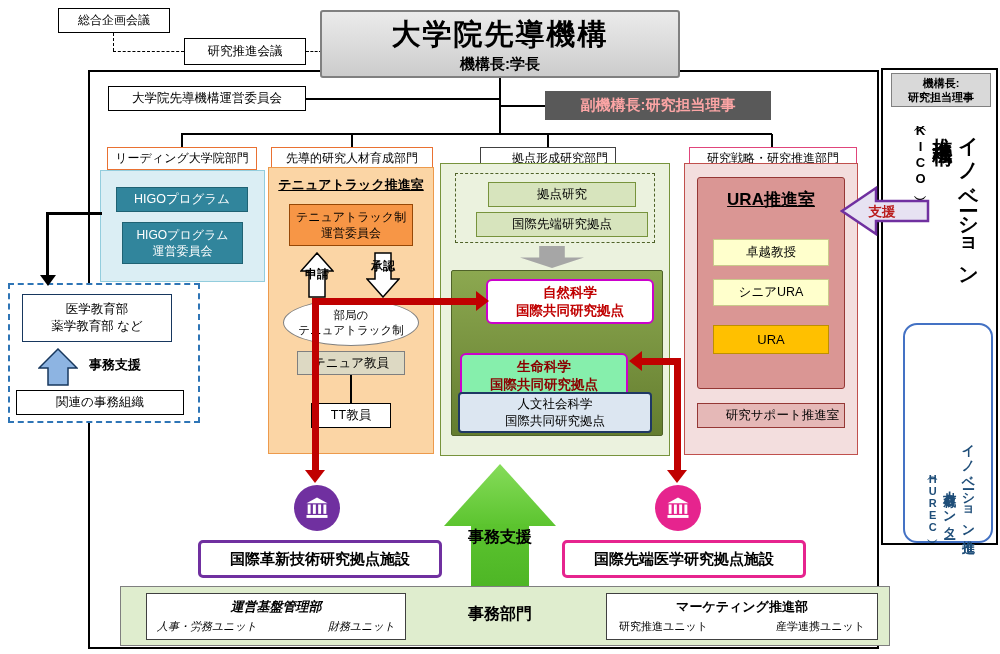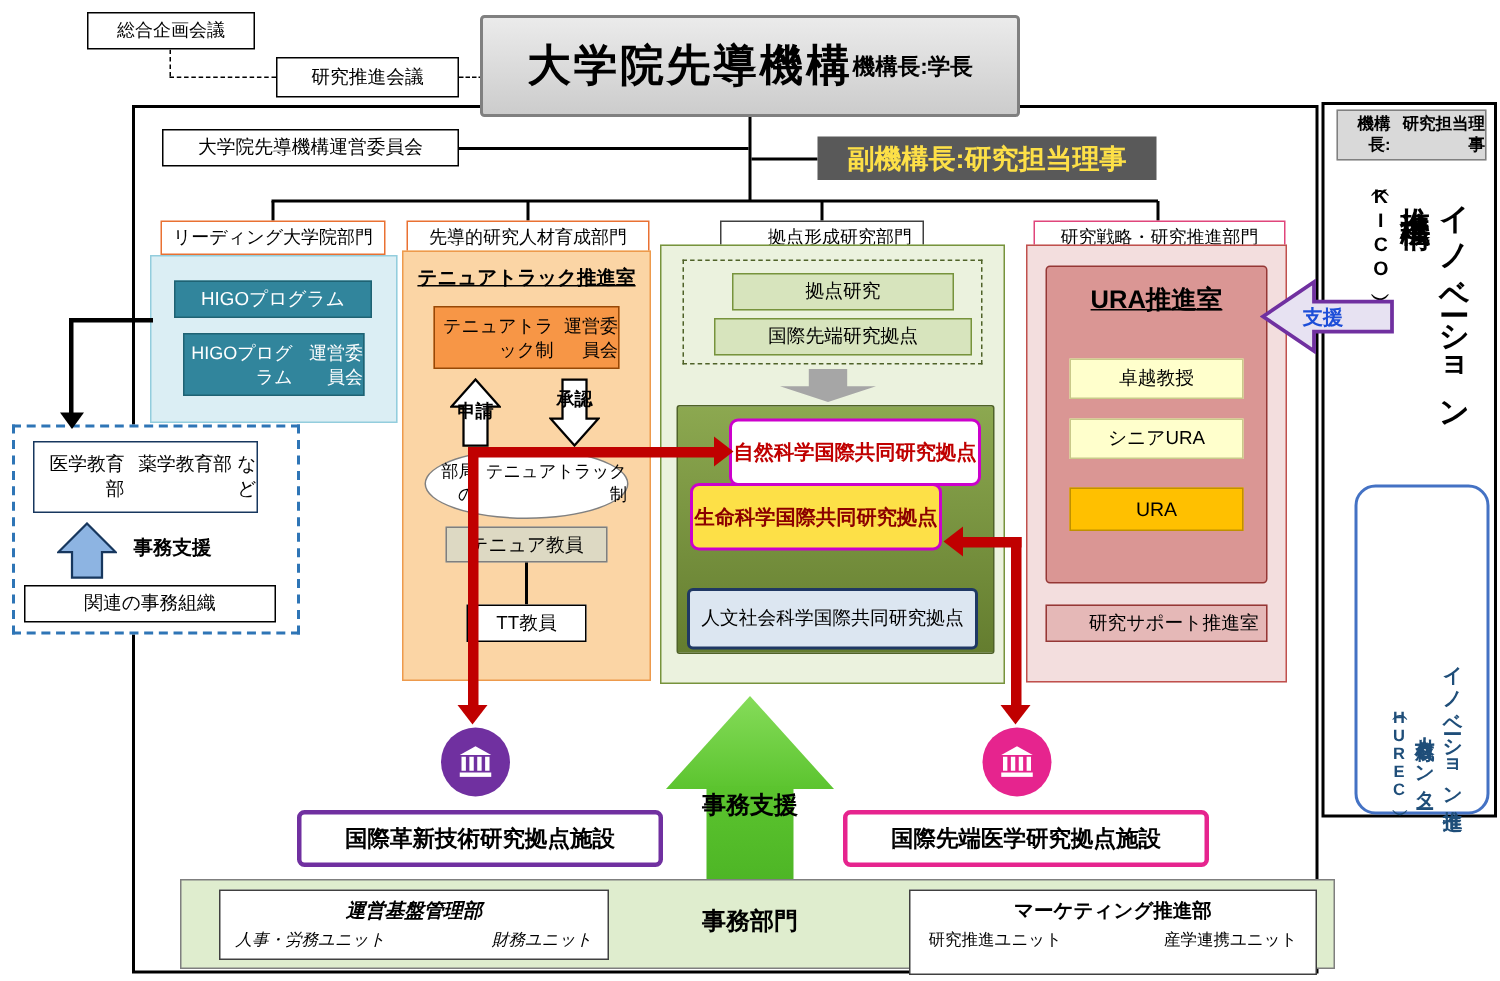--- a/index.html
+++ b/index.html
@@ -1,20 +1,20 @@
 <!DOCTYPE html>
 <html><head>
 <meta charset="utf-8">
 <style>
   *{margin:0;padding:0;box-sizing:border-box}
   body{font-family:"Liberation Sans","DejaVu Sans",sans-serif;background:#fff;color:#000}
   #canvas{position:relative;width:1000px;height:654px;background:#fff;overflow:hidden}
   .abs{position:absolute}
   .flex{display:flex;align-items:center;justify-content:center;text-align:right}
-  .fcol{flex-direction:row}
+  .fcol{flex-direction:column}
   .b{font-weight:bold}
   .line{background:#000}
   .dash-h{border-top:1.6px dashed #000}
   .dash-v{border-left:1.6px dashed #000}
   .vtxt{writing-mode:vertical-rl;text-orientation:upright;line-height:1.05}
   .vtxt>div{margin-left:5px}
   .lbl{background:#fff;font-size:12px}
   svg{display:block}
 </style>
 </head>
@@ -54,21 +54,21 @@
   <div class="abs line" style="left:547px;top:134px;width:2px;height:14px;"></div>
   <div class="abs line" style="left:771px;top:134px;width:2px;height:14px;"></div>
 
   <div class="abs flex lbl" style="left:58px;top:8px;width:112px;height:25px;border:1.5px solid #000;">総合企画会議</div>
   <div class="abs flex lbl" style="left:184px;top:38px;width:122px;height:27px;border:1.5px solid #000;font-size:12.5px;">研究推進会議</div>
   <div class="abs flex fcol" style="left:320px;top:10px;width:360px;height:68px;background:linear-gradient(180deg,#EBEBEB,#CCCCCC);border:2px solid #808080;border-radius:3px;">
     <div class="b" style="font-size:29px;letter-spacing:2px;">大学院先導機構</div>
     <div class="b" style="font-size:15px;">機構長:学長</div>
   </div>
   <div class="abs flex lbl" style="left:108px;top:86px;width:198px;height:25px;border:1.2px solid #000;font-size:12.5px;">大学院先導機構運営委員会</div>
-  <div class="abs flex b" style="left:545px;top:91px;width:226px;height:29px;background:#595959;color:#fde047;font-size:18px;">副機構長:研究担当理事</div>
+  <div class="abs flex b" style="left:545px;top:91px;width:226px;height:29px;background:#595959;color:#fca5a5;font-size:15px;">副機構長:研究担当理事</div>
 
   <div class="abs flex lbl" style="left:107px;top:147px;width:150px;height:23px;border:1.5px solid #E97132;">リーディング大学院部門</div>
   <div class="abs flex lbl" style="left:271px;top:147px;width:162px;height:23px;border:1.5px solid #E97132;">先導的研究人材育成部門</div>
   <div class="abs flex lbl" style="left:480px;top:147px;width:136px;height:23px;border:1.5px solid #404040;padding-left:24px;">拠点形成研究部門</div>
   <div class="abs flex lbl" style="left:689px;top:147px;width:168px;height:23px;border:1.5px solid #E0457B;">研究戦略・研究推進部門</div>
 
   <div class="abs" style="left:100px;top:170px;width:165px;height:112px;background:#DBEEF4;border:1px solid #93CDDD;"></div>
   <div class="abs flex" style="left:116px;top:187px;width:132px;height:25px;background:#31859C;border:1px solid #1F6273;color:#fff;font-size:12.5px;">HIGOプログラム</div>
   <div class="abs flex fcol" style="left:122px;top:222px;width:121px;height:42px;background:#31859C;border:1px solid #1F6273;color:#fff;font-size:12px;line-height:1.35;">
     <div>HIGOプログラム</div>
@@ -104,21 +104,21 @@
   <div class="abs" style="left:440px;top:163px;width:230px;height:293px;background:#EBF2DE;border:1.5px solid #77933C;"></div>
   <div class="abs" style="left:455px;top:173px;width:200px;height:70px;border:1.5px dashed #4F6228;"></div>
   <div class="abs flex" style="left:488px;top:182px;width:148px;height:25px;background:#D7E4BD;border:1px solid #77933C;font-size:12.5px;">拠点研究</div>
   <div class="abs flex" style="left:476px;top:212px;width:172px;height:25px;background:#D7E4BD;border:1px solid #77933C;font-size:12.5px;">国際先端研究拠点</div>
   <div class="abs" style="left:520px;top:246px;width:64px;height:22px;background:#A6A6A6;clip-path:polygon(30% 0,70% 0,70% 52%,100% 52%,50% 100%,0 52%,30% 52%);"></div>
   <div class="abs" style="left:451px;top:270px;width:212px;height:166px;background:linear-gradient(180deg,#8CA850,#647D2F);border:1px solid #4F6228;border-radius:2px;"></div>
   <div class="abs flex fcol b" style="left:486px;top:279px;width:168px;height:45px;background:#fff;border:2.5px solid #CC00CC;border-radius:6px;color:#C00000;font-size:13.5px;line-height:1.3;">
     <div>自然科学</div>
     <div>国際共同研究拠点</div>
   </div>
-  <div class="abs flex fcol b" style="left:460px;top:322px;width:168px;height:45px;background:#fde047;border:2.5px solid #CC00CC;border-radius:6px;color:#8B0000;font-size:13.5px;line-height:1.3;">
+  <div class="abs flex fcol b" style="left:460px;top:353px;width:168px;height:45px;background:#86efac;border:2.5px solid #CC00CC;border-radius:6px;color:#8B0000;font-size:13.5px;line-height:1.3;">
     <div>生命科学</div>
     <div>国際共同研究拠点</div>
   </div>
   <div class="abs flex fcol" style="left:458px;top:392px;width:194px;height:41px;background:#DCE6F1;border:2px solid #1F3864;border-radius:4px;font-size:12.5px;line-height:1.3;">
     <div>人文社会科学</div>
     <div>国際共同研究拠点</div>
   </div>
 
   <div class="abs" style="left:684px;top:163px;width:174px;height:292px;background:#F3DEDE;border:1px solid #C0504D;"></div>
   <div class="abs" style="left:697px;top:177px;width:148px;height:212px;background:#DA9694;border:1px solid #953735;border-radius:3px;"></div>
@@ -126,21 +126,21 @@
   <div class="abs flex" style="left:713px;top:239px;width:116px;height:27px;background:#FFFFCC;border:1px solid #C9C98A;font-size:12.5px;">卓越教授</div>
   <div class="abs flex" style="left:713px;top:279px;width:116px;height:27px;background:#FFFFCC;border:1px solid #C9C98A;font-size:12.5px;">シニアURA</div>
   <div class="abs flex" style="left:713px;top:325px;width:116px;height:29px;background:#FFC000;border:1px solid #BF9000;font-size:13px;">URA</div>
   <div class="abs flex" style="left:697px;top:403px;width:148px;height:25px;background:#E5B8B7;border:1px solid #953735;font-size:12.5px;padding-left:23px;">研究サポート推進室</div>
 
   <div class="abs" style="left:840px;top:186px;z-index:6;">
     <svg width="90" height="50" viewBox="0 0 90 50">
         <polygon points="2,25 36,2 36,15 88,15 88,35 36,35 36,48" fill="#E7E2F2" stroke="#7030A0" stroke-width="2.5"></polygon>
       </svg>
   </div>
-  <div class="abs flex b" style="left:852px;top:203px;width:60px;font-size:13.5px;color:#1d4ed8;z-index:7;">支援</div>
+  <div class="abs flex b" style="left:852px;top:203px;width:60px;font-size:13.5px;color:#b91c1c;z-index:7;">支援</div>
 
   <div class="abs" style="left:8px;top:283px;width:192px;height:140px;border:2px dashed #2E75B6;background:#fff;z-index:3;"></div>
   <div class="abs flex fcol" style="left:22px;top:294px;width:150px;height:48px;border:1.5px solid #17375E;background:#fff;font-size:12.5px;line-height:1.4;z-index:4;">
     <div>医学教育部</div>
     <div>薬学教育部 など</div>
   </div>
   <div class="abs" style="left:38px;top:348px;z-index:4;">
     <svg width="40" height="38" viewBox="0 0 40 38">
         <polygon points="20,1 39,20 30,20 30,37 10,37 10,20 1,20" fill="#8DB4E2" stroke="#17375E" stroke-width="1.5"></polygon>
       </svg>
@@ -191,21 +191,21 @@
 
   <div class="abs" style="left:120px;top:586px;width:770px;height:60px;background:#DFEDCE;border:1.5px solid #7F7F7F;"></div>
   <div class="abs flex b" style="left:450px;top:604px;width:100px;font-size:16px;z-index:3;">事務部門</div>
   <div class="abs" style="left:146px;top:593px;width:260px;height:47px;background:#fff;border:1px solid #404040;font-style:italic;">
     <div class="flex b" style="font-size:13px;margin-top:4px;">運営基盤管理部</div>
     <div style="display:flex;justify-content:space-between;padding:3px 10px 0 10px;font-size:11px;">
       <span>人事・労務ユニット</span>
       <span>財務ユニット</span>
     </div>
   </div>
-  <div class="abs" style="left:606px;top:593px;width:272px;height:57px;background:#fff;border:1px solid #404040;">
+  <div class="abs" style="left:606px;top:593px;width:272px;height:47px;background:#fff;border:1px solid #404040;">
     <div class="flex b" style="font-size:13px;margin-top:4px;">マーケティング推進部</div>
     <div style="display:flex;justify-content:space-between;padding:3px 12px 0 12px;font-size:11px;">
       <span>研究推進ユニット</span>
       <span>産学連携ユニット</span>
     </div>
   </div>
 
 </div>
 
 </body></html>

